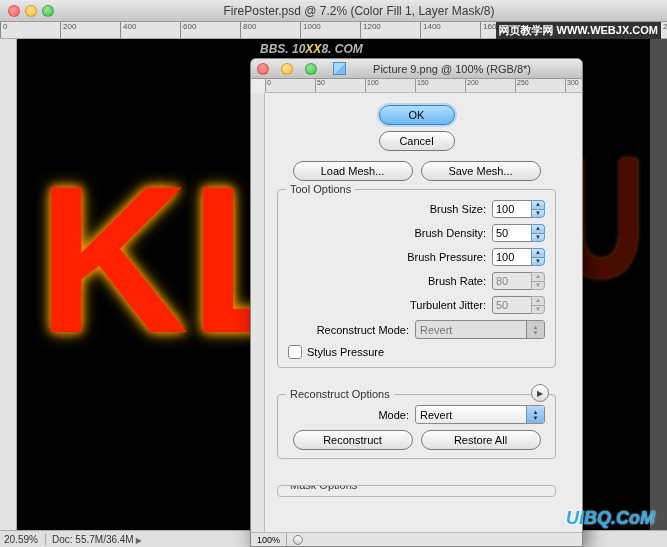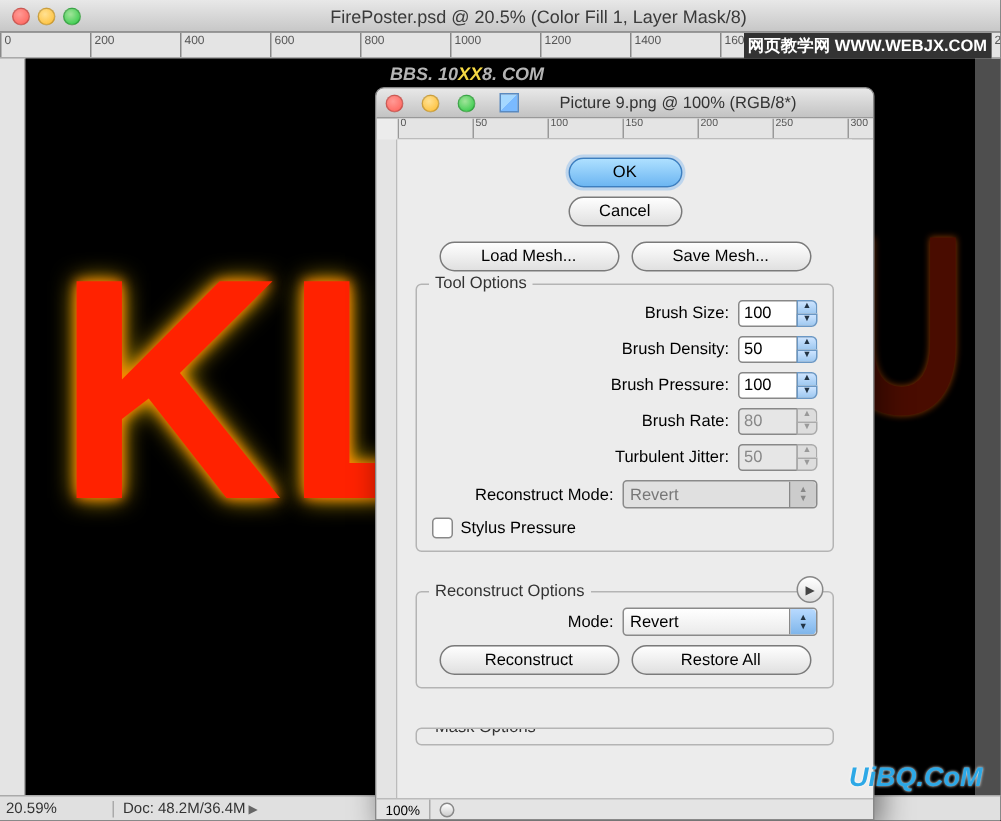--- a/index.html
+++ b/index.html
@@ -15,21 +15,21 @@
 
 .ruler-h { position: absolute; top: 22px; left: 0; width: 100%; height: 17px; background: #e4e4e4; border-bottom: 1px solid #aaa; display: flex; overflow: hidden; font-size: 8px; color: #555; }
 .ruler-h span { width: 60px; flex: none; border-left: 1px solid #888; padding-left: 2px; }
 .ruler-v { position: absolute; top: 39px; left: 0; width: 17px; height: calc(100% - 39px - 17px); background: #e4e4e4; border-right: 1px solid #aaa; }
 
 .canvas-area { position: absolute; top: 39px; left: 17px; right: 17px; bottom: 17px; background: #000; overflow: hidden; }
 .fire-text { position: absolute; top: 100px; left: 20px; font-size: 210px; font-weight: 900; color: #ff2200; text-shadow: 0 0 8px #ff7a00, 0 0 16px #ffcc00, 2px 2px 3px #000; filter: blur(0.5px); }
 .fire-text-right { position: absolute; top: 80px; right: -20px; font-size: 170px; font-weight: 900; color: #7a1500; text-shadow: 0 0 6px #ff6600; transform: scaleX(0.7); opacity: 0.6; }
 
 .status-bar { position: absolute; bottom: 0; left: 0; width: 100%; height: 17px; background: #e0e0e0; display: flex; align-items: center; font-size: 10px; color: #333; border-top: 1px solid #aaa; }
-.zoom { width: 76px; padding-left: 4px; border-right: 1px solid #aaa; }
+.zoom { width: 46px; padding-left: 4px; border-right: 1px solid #aaa; }
 .doc-info { padding-left: 6px; }
 .tri { font-size: 8px; color: #666; margin-left: 2px; }
 
 .watermark-tr { position: absolute; top: 22px; right: 6px; font-size: 11px; color: #fff; background: #333; padding: 1px 3px; font-weight: bold; }
 .watermark-bbs { position: absolute; top: 42px; left: 260px; font-size: 12px; color: #bbb; font-weight: bold; font-style: italic; }
 .watermark-bbs .xx { color: #fde047; }
 .watermark-br { position: absolute; bottom: 18px; right: 12px; font-size: 18px; font-weight: bold; font-style: italic; color: #2da8e6; text-shadow: 0 0 2px #fff; }
 
 .dialog-window { position: absolute; top: 58px; left: 250px; width: 333px; height: 489px; background: #ececec; border: 1px solid #888; box-shadow: 4px 6px 20px rgba(0,0,0,0.5); border-radius: 6px 6px 0 0; overflow: hidden; }
 .dialog-titlebar { height: 20px; background: linear-gradient(#e8e8e8, #c3c3c3); display: flex; align-items: center; padding: 0 6px; gap: 12px; border-bottom: 1px solid #999; }
@@ -76,21 +76,21 @@
 .footer-disc { width: 10px; height: 10px; border: 1px solid #888; border-radius: 50%; background: linear-gradient(#fff,#ccc); }
 </style>
 </head>
 <body>
 
 <div class="main-window">
   <div class="mac-titlebar">
     <div class="traffic tr-r"></div>
     <div class="traffic tr-y"></div>
     <div class="traffic tr-g"></div>
-    <div class="main-title">FirePoster.psd @ 20.5% (Color Fill 1, Layer Mask/8)</div>
+    <div class="main-title">FirePoster.psd @ 7.2% (Color Fill 1, Layer Mask/8)</div>
   </div>
   <div class="ruler-h">
     <span>0</span>
       <span>200</span>
       <span>400</span>
       <span>600</span>
       <span>800</span>
       <span>1000</span>
       <span>1200</span>
       <span>1400</span>
@@ -99,21 +99,21 @@
       <span>2000</span>
       <span>2200</span>
   </div>
   <div class="ruler-v"></div>
   <div class="canvas-area">
     <div class="fire-text">KĽ</div>
     <div class="fire-text-right">IU</div>
   </div>
   <div class="status-bar">
     <div class="zoom">20.59%</div>
-    <div class="doc-info"><span>Doc: 48.2M/36.4M</span><span class="tri">▶</span></div>
+    <div class="doc-info"><span>Doc: 55.7M/36.4M</span><span class="tri">▶</span></div>
   </div>
 
   <div class="watermark-tr">网页教学网
 WWW.WEBJX.COM</div>
   <div class="watermark-bbs"><span>BBS. 10</span><span class="xx">XX</span><span>8. COM</span></div>
 </div>
 
 <div class="dialog-window">
   <div class="dialog-titlebar">
     <div class="traffic tr-r"></div>

